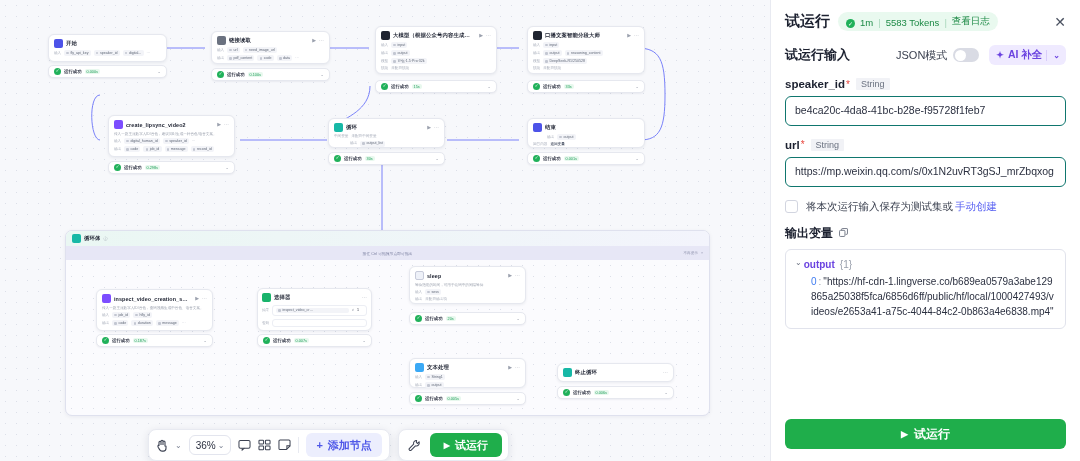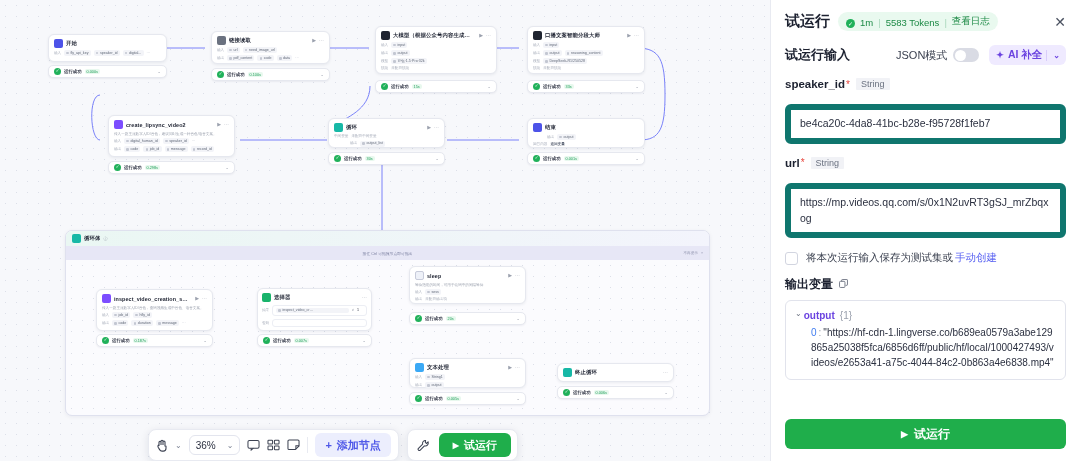--- a/index.html
+++ b/index.html
@@ -120,21 +120,21 @@
     box-shadow:0 2px 8px rgba(20,25,60,0.10);
     height:32px; display:flex; align-items:center; padding:0 7px; gap:7px;
   }
   .tb-icon {
     color:#4a5160; font-size:12px; display:flex; align-items:center;
     justify-content:center; cursor:pointer;
   }
   .tb-chev { font-size:8px; color:#7b8294; }
   .zoom-box {
     border:1px solid #e3e5ee; border-radius:6px; height:20px;
-    display:flex; align-items:center; gap:11px; padding:0 6px;
+    display:flex; align-items:center; gap:2px; padding:0 6px;
     font-size:10px; color:#2b3040;
   }
   .tb-divider { width:1px; height:16px; background:#e8eaf1; }
   .add-node {
     background:#eceefd; border-radius:6px; height:24px;
     display:flex; align-items:center; gap:5px; padding:0 10px;
     color:#4f58e8; font-size:11px; font-weight:bold; cursor:pointer;
   }
   .run-btn {
     background:#1fae4b; color:#fff; border-radius:6px; height:24px;
@@ -194,21 +194,21 @@
   .field-label {
     margin-top:13px; display:flex; align-items:center; gap:6px;
   }
   .field-label .fname { font-size:11.5px; font-weight:bold; color:#1c2130; }
   .field-label .req { color:#e8453c; font-size:10px; }
   .type-tag {
     background:#f1f2f6; border-radius:1px; padding:1px 5px;
     font-size:9px; color:#6b7280;
   }
   .input-box {
-    margin-top:14px; border:6px solid #0f766e; border-radius:6px;
+    margin-top:6px; border:1px solid #0f766e; border-radius:6px;
     padding:6px 9px; font-size:10.5px; color:#2b3040;
     line-height:1.5; word-break:break-all; background:#fff;
     cursor:text;
   }
   .save-row {
     margin-top:13px; display:flex; align-items:center; gap:8px;
     font-size:10.5px; color:#3b4150;
   }
   .cbx {
     width:13px; height:13px; border:1px solid #d2d5e0; border-radius:3px;
@@ -680,21 +680,21 @@
       <span class="req" style="margin-left:-5px;">*</span>
       <span class="type-tag">String</span>
     </div>
     <div class="input-box">be4ca20c-4da8-41bc-b28e-f95728f1feb7</div>
 
     <div class="field-label">
       <span class="fname">url</span>
       <span class="req" style="margin-left:-5px;">*</span>
       <span class="type-tag">String</span>
     </div>
-    <div class="input-box">https://mp.videos.qq.com/s/0x1N2uvRT3gSJ_mrZbqxog</div>
+    <div class="input-box">https://mp.weixin.qq.com/s/0x1N2uvRT3gSJ_mrZbqxog</div>
 
     <div class="save-row">
       <span class="cbx"></span>
       <span>将本次运行输入保存为测试集或</span>
       <span class="link" style="margin-left:-6px;">手动创建</span>
     </div>
 
 
     <div class="outvar-row">
       <span class="ov">输出变量</span>

